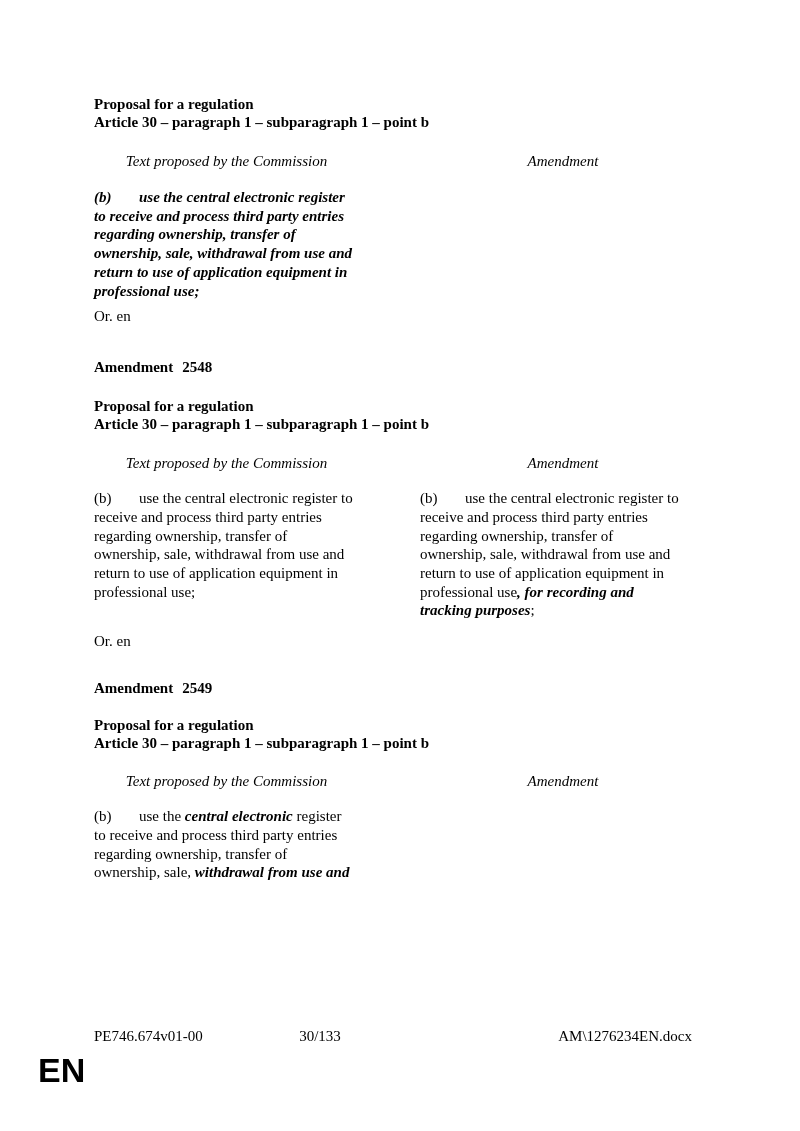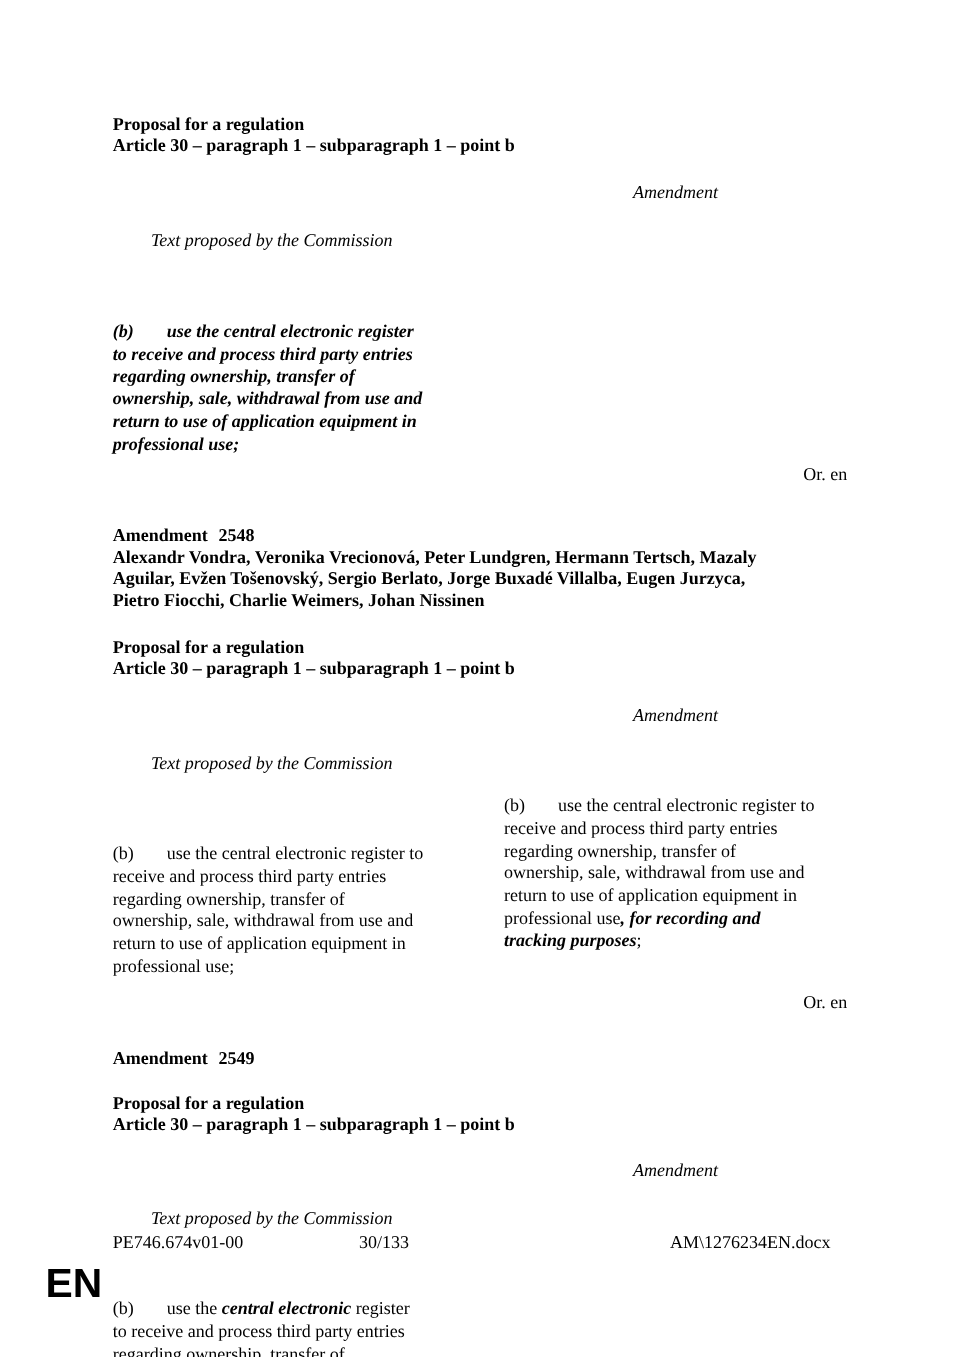--- a/index.html
+++ b/index.html
@@ -23,38 +23,37 @@
   }
   .sec0 .doc-heading { margin-top: 96px; }
   .cols-header {
     display: flex;
     margin-top: 21px;
     font-style: italic;
     font-size: 15px;
     line-height: 18px;
   }
   .cols-header .cell-left,
-  .cols-body .cell-left { width: 265px; margin-right: 61px; margin-top: 40px; }
+  .cols-body .cell-left { width: 265px; margin-right: 61px; }
   .cols-header .cell-right,
   .cols-body .cell-right { width: 286px; }
   .cols-header .cell-left, .cols-header .cell-right { text-align: center; }
   .cols-body {
     display: flex;
     margin-top: 18px;
     font-size: 15px;
     line-height: 18.7px;
   }
   .body-text {
     white-space: pre;
     tab-size: 12;
     -moz-tab-size: 12;
   }
   .run-bi { font-weight: bold; font-style: italic; }
   .origin {
-    text-align: right;
     font-size: 15px;
     line-height: 18px;
     margin-top: 7px;
   }
   .amendment-head {
     font-weight: bold;
     font-size: 15px;
     line-height: 18px;
   }
   .amendment-number { margin-left: 9px; }
@@ -113,23 +112,20 @@
 return to use of application equipment in
 professional use;</span></div>
     </div>
     <div class="origin">Or. en</div>
   </div>
 
   <div class="sec1">
     <div class="amendment-head">
       <span>Amendment</span><span class="amendment-number">2548</span>
     </div>
-    <div class="authors">Alexandr Vondra, Veronika Vrecionová, Peter Lundgren, Hermann Tertsch, Mazaly
-Aguilar, Evžen Tošenovský, Sergio Berlato, Jorge Buxadé Villalba, Eugen Jurzyca,
-Pietro Fiocchi, Charlie Weimers, Johan Nissinen</div>
     <div class="doc-heading">
       <div>Proposal for a regulation</div>
       <div>Article 30 – paragraph 1 – subparagraph 1 – point b</div>
     </div>
     <div class="cols-header">
       <div class="cell-left">Text proposed by the Commission</div>
       <div class="cell-right">Amendment</div>
     </div>
     <div class="cols-body">
       <div class="cell-left body-text"><span class="run">(b)	use the central electronic register to

